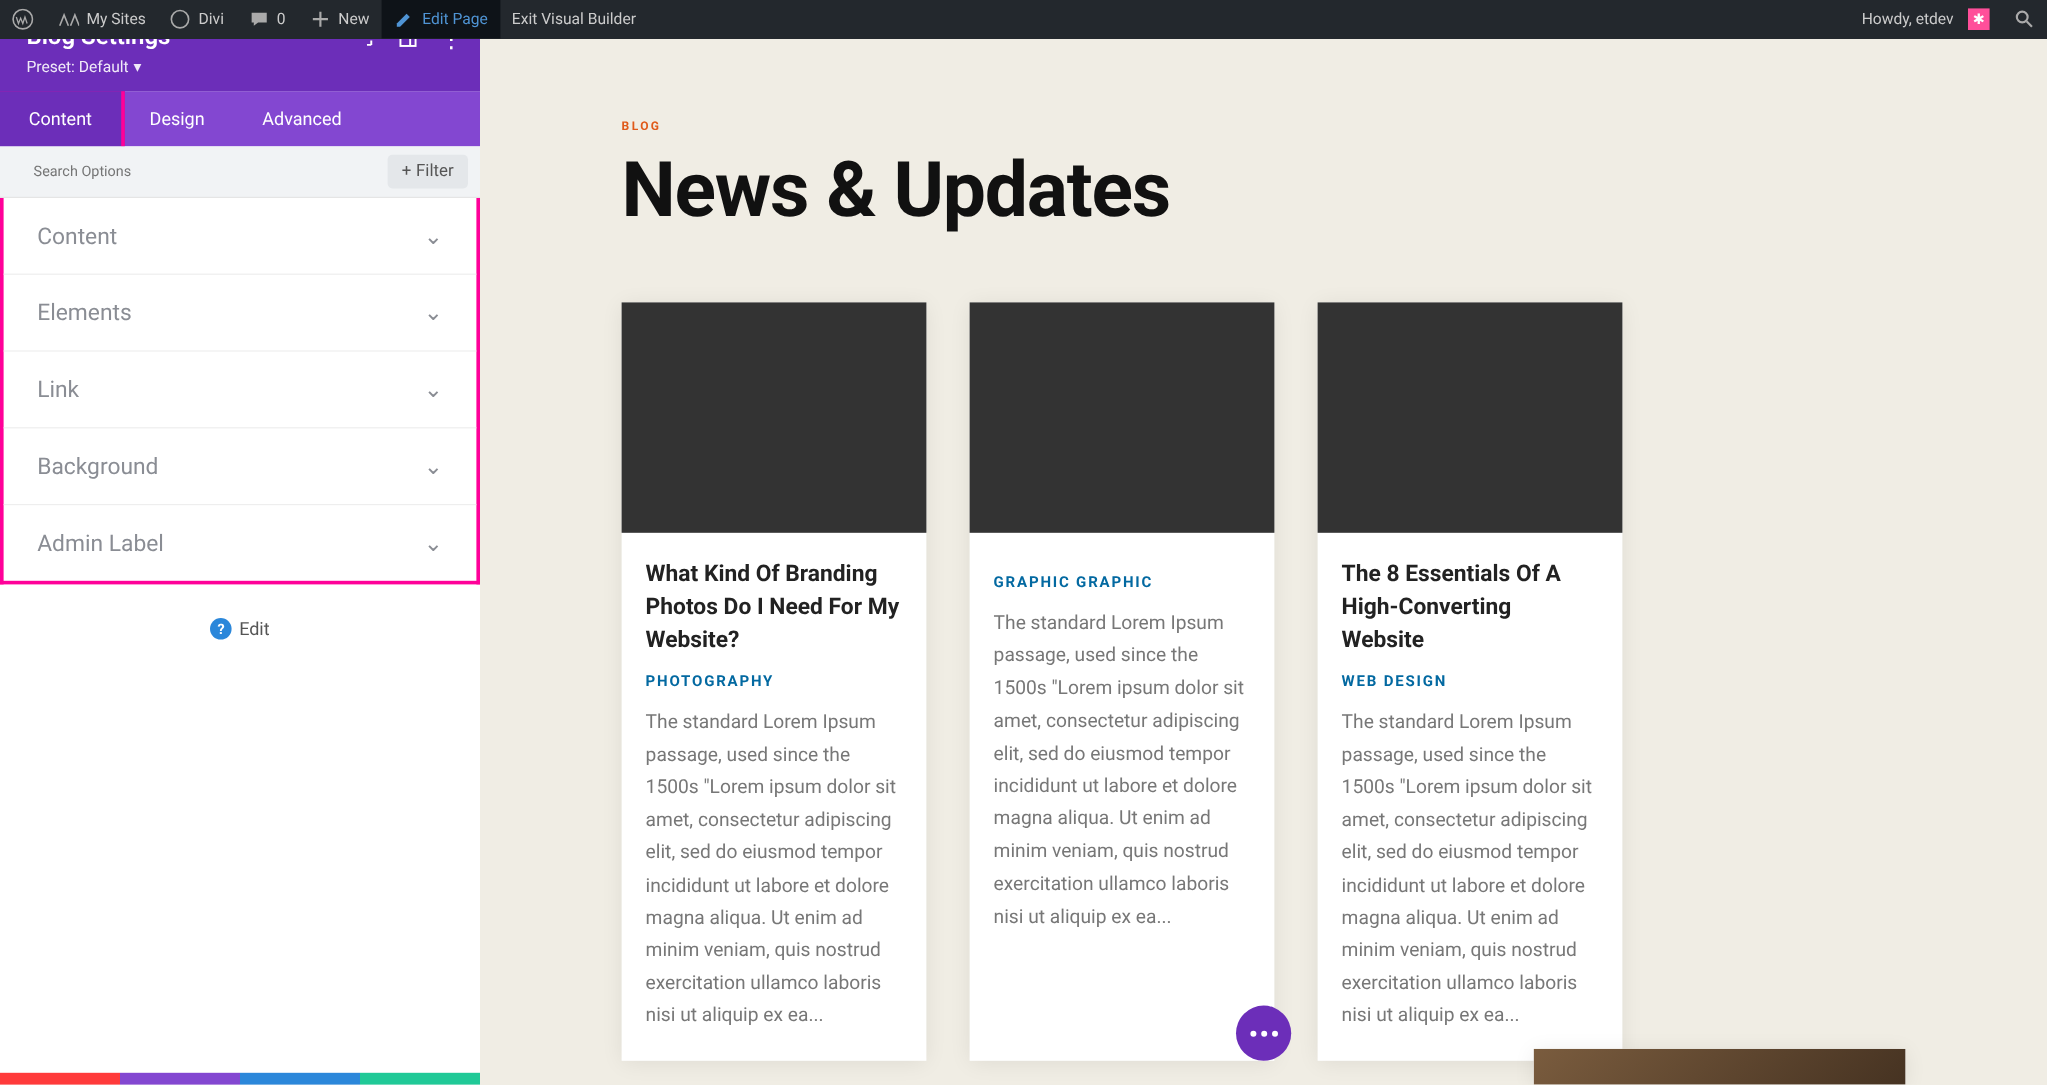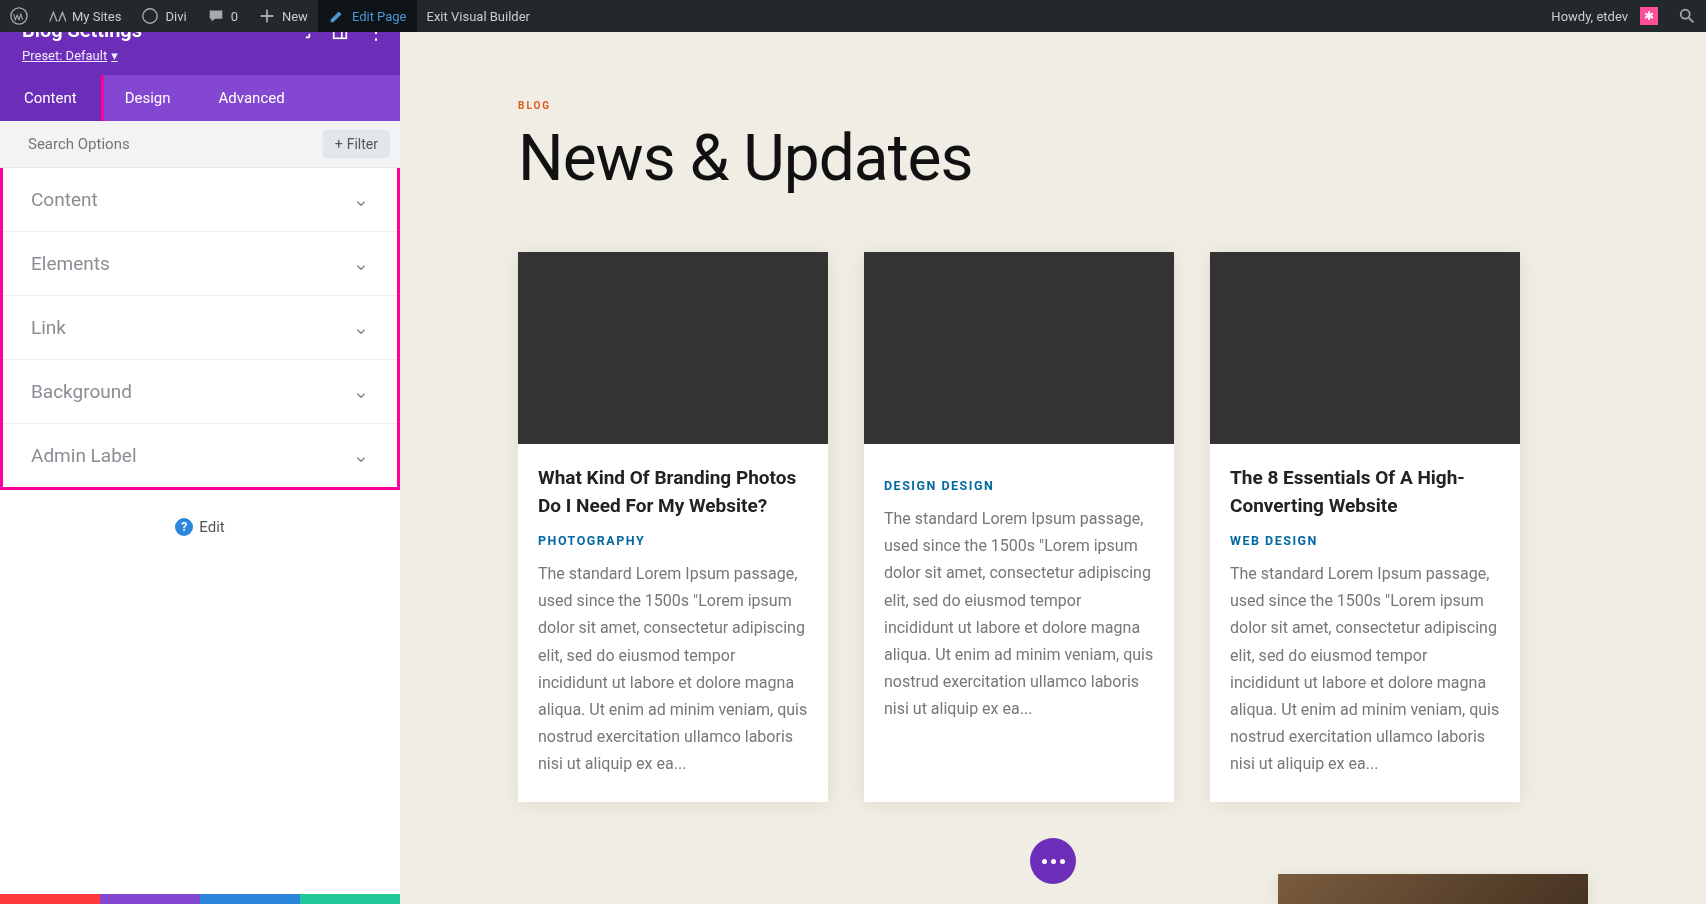--- a/index.html
+++ b/index.html
@@ -12,44 +12,44 @@
 .admin-bar .item { display: flex; align-items: center; height: 100%; padding: 0 10px; gap: 6px; cursor: pointer; }
 .admin-bar .item.active { background: #0e1318; color: #4f94d4; }
 .admin-bar svg { width: 18px; height: 18px; fill: #aaa; }
 .admin-bar .item.active svg { fill: #4f94d4; }
 .avatar-sq { width: 18px; height: 18px; background: #ff4f9a; display: inline-flex; align-items: center; justify-content: center; color: #fff; font-size: 12px; margin-left: 6px; }
 
 
 .panel { width: 400px; height: 100%; background: #fff; display: flex; flex-direction: column; position: relative; z-index: 50; }
 .panel-head { background: #6c2eb9; color: #fff; padding: 18px 22px 12px 22px; position: relative; }
 .panel-title { font-size: 20px; font-weight: 600; }
-.panel-preset { font-size: 13px; opacity: .9; margin-top: 6px; display: flex; align-items: center; gap: 4px; text-decoration: underline; }
+.panel-preset { font-size: 13px; opacity: .9; margin-top: 6px; display: flex; align-items: center; gap: 4px; }
 .panel-head-icons { position: absolute; right: 14px; top: 22px; display: flex; gap: 16px; }
 .panel-head-icons span { width: 20px; height: 20px; display: inline-flex; align-items: center; justify-content: center; cursor: pointer; }
 .tabs { display: flex; background: #8347d1; }
 .tabs .tab { color: #fff; font-size: 15px; padding: 14px 24px; cursor: pointer; }
 .tabs .tab.active { background: #6c2eb9; border: 3px solid #ff0099; border-bottom: none; color: #fff; margin: -3px -3px 0 -3px; }
 .search-row { display: flex; align-items: center; background: #f1f3f5; border-bottom: 1px solid #e5e5e5; }
-.search-row input { flex: 1; border: none; background: transparent; padding: 14px 28px; font-size: 15px; color: #777; outline: none; }
+.search-row input { flex: 1; border: none; background: transparent; padding: 14px 28px; font-size: 12px; color: #777; outline: none; }
 .filter-btn { display: flex; align-items: center; gap: 4px; background: #e4e7ea; padding: 6px 12px; margin-right: 10px; border-radius: 4px; font-size: 14px; color: #555; cursor: pointer; }
 .accordion-wrap { border: 3px solid #ff0099; border-top: none; }
 .acc-item { display: flex; align-items: center; justify-content: space-between; padding: 20px 28px; border-bottom: 1px solid #eee; cursor: pointer; }
 .acc-item span { font-size: 19px; color: #8a8d94; }
 .help-row { display: flex; align-items: center; justify-content: center; gap: 6px; padding: 28px; color: #555; font-size: 15px; }
 .help-row .qmark { width: 18px; height: 18px; border-radius: 50%; background: #2b87da; color: #fff; display: inline-flex; align-items: center; justify-content: center; font-size: 12px; font-weight: bold; }
 
 .bottom-bar { position: absolute; bottom: 0; left: 0; width: 400px; height: 10px; display: flex; }
 .bottom-bar div { flex: 1; }
 
 
 .preview { flex: 1; margin-top: 32px; height: calc(100% - 32px); overflow: hidden; padding: 68px 118px 0 118px; background: #f0ede4; position: relative; }
 .label-sm { color: #e05a1a; font-size: 10px; letter-spacing: 2px; font-weight: 700; }
-.headline { font-size: 64px; font-weight: 400; color: #111; margin-top: 10px; letter-spacing: -1px; }
+.headline { font-size: 64px; font-weight: 700; color: #111; margin-top: 10px; letter-spacing: -1px; }
 .cards { display: flex; gap: 36px; margin-top: 56px; }
-.card { background: #fff; width: 310px; box-shadow: 0 2px 18px rgba(0,0,0,.08); }
+.card { background: #fff; width: 254px; box-shadow: 0 2px 18px rgba(0,0,0,.08); }
 .card .thumb { height: 192px; background: #333; background-size: cover; background-position: center; }
 .card .body { padding: 20px 20px 24px 20px; }
 .card h3 { font-size: 19px; font-weight: 700; color: #222; line-height: 1.45; }
 .card .cat { color: #0369a1; font-size: 12.5px; letter-spacing: 1.5px; font-weight: 700; margin-top: 14px; }
 .card p { color: #777; font-size: 16px; line-height: 1.7; margin-top: 12px; }
 .thumb1 { background: linear-gradient(120deg,#1a1a1a 0%,#3a3a3a 50%,#666 100%); position:relative; }
 .thumb2 { background: linear-gradient(160deg,#5b3a23 0%,#c8b9a6 60%,#fff 100%); }
 .thumb3 { background: linear-gradient(140deg,#a87d5f 0%,#3a2a1f 100%); }
 
 .fab { position: absolute; bottom: 20px; left: 50%; transform: translateX(-50%); width: 46px; height: 46px; border-radius: 50%; background: #6c2eb9; display: flex; align-items: center; justify-content: center; gap: 4px; cursor: pointer; }
@@ -194,21 +194,21 @@
       <div class="thumb thumb1"></div>
       <div class="body">
         <h3>What Kind Of Branding Photos Do I Need For My Website?</h3>
         <div class="cat">PHOTOGRAPHY</div>
         <p>The standard Lorem Ipsum passage, used since the 1500s "Lorem ipsum dolor sit amet, consectetur adipiscing elit, sed do eiusmod tempor incididunt ut labore et dolore magna aliqua. Ut enim ad minim veniam, quis nostrud exercitation ullamco laboris nisi ut aliquip ex ea...</p>
       </div>
     </div>
     <div class="card">
       <div class="thumb thumb2"></div>
       <div class="body">
-        <div class="cat">DESIGN DESIGN</div>
+        <div class="cat">GRAPHIC GRAPHIC</div>
         <p>The standard Lorem Ipsum passage, used since the 1500s "Lorem ipsum dolor sit amet, consectetur adipiscing elit, sed do eiusmod tempor incididunt ut labore et dolore magna aliqua. Ut enim ad minim veniam, quis nostrud exercitation ullamco laboris nisi ut aliquip ex ea...</p>
       </div>
     </div>
     <div class="card">
       <div class="thumb thumb3"></div>
       <div class="body">
         <h3>The 8 Essentials Of A High-Converting Website</h3>
         <div class="cat">WEB DESIGN</div>
         <p>The standard Lorem Ipsum passage, used since the 1500s "Lorem ipsum dolor sit amet, consectetur adipiscing elit, sed do eiusmod tempor incididunt ut labore et dolore magna aliqua. Ut enim ad minim veniam, quis nostrud exercitation ullamco laboris nisi ut aliquip ex ea...</p>
       </div>

